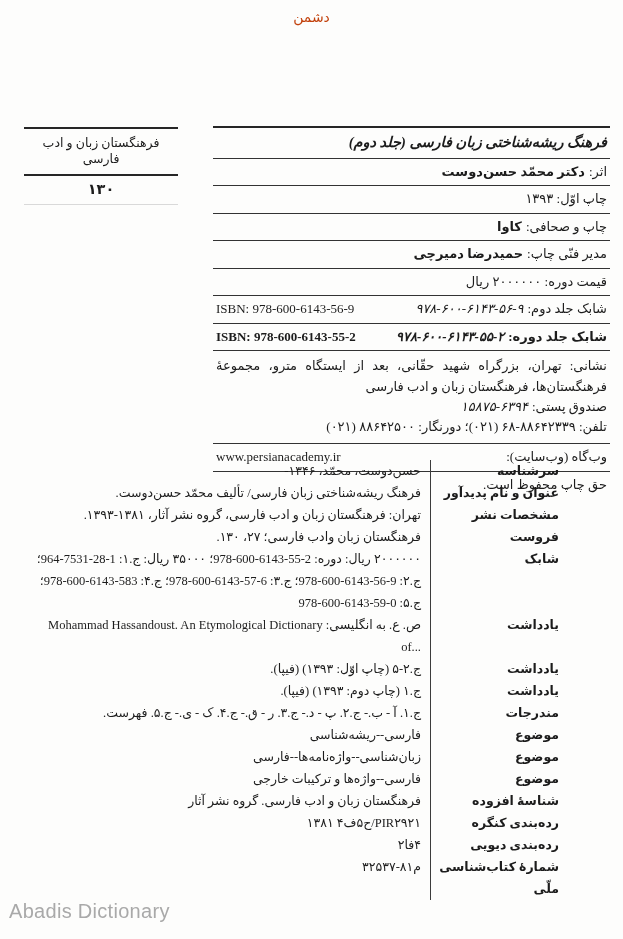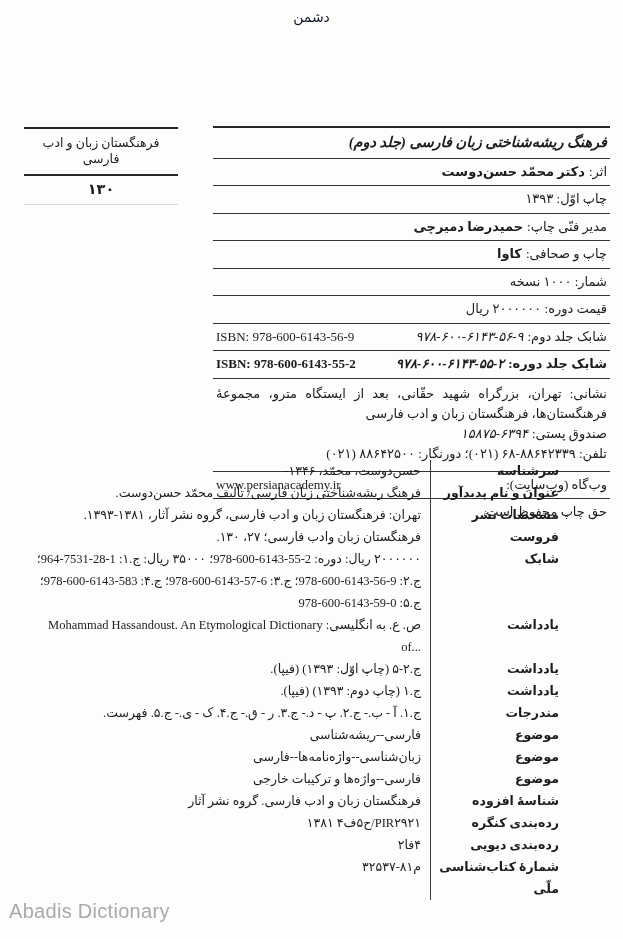--- a/index.html
+++ b/index.html
@@ -4,21 +4,21 @@
 <style>
   * { margin:0; padding:0; box-sizing:border-box; }
   body { background:#e8e8e8; font-family:"Liberation Serif","DejaVu Sans",serif; color:#1c1c1c; }
   #page {
     width:623px; height:939px; position:relative; margin:0 auto;
     background:#fdfdfc; overflow:hidden;
   }
   
   .running-head {
     position:absolute; top:9px; left:0; right:0; text-align:center;
-    color:#0f172a; font-size:14px; direction:rtl;
+    color:#c2410c; font-size:14px; direction:rtl;
   }
   
   #series-box {
     position:absolute; left:24px; top:127px; width:154px;
     direction:rtl; text-align:center;
   }
   .sb-org {
     border-top:2px solid #262626; border-bottom:2px solid #262626;
     padding:6px 2px 7px; font-size:12.5px;
   }
@@ -77,26 +77,25 @@
     <div class="sb-num">۱۳۰</div>
   </div>
 
   <div id="colophon">
     <div class="c-row c-title">فرهنگ ریشه‌شناختی زبان فارسی (جلد دوم)</div>
     <div class="c-row">
       <span class="lblspan">اثر:</span><span class="bold">دکتر محمّد حسن‌دوست</span>
     </div>
     <div class="c-row">چاپ اوّل: ۱۳۹۳</div>
     <div class="c-row">
+      <span class="lblspan">چاپ و صحافی:</span><span class="bold">کاوا</span>
+    </div>
+    <div class="c-row">
       <span class="lblspan">مدیر فنّی چاپ:</span><span class="bold">حمیدرضا دمیرچی</span>
     </div>
-    <div class="c-row">
-      <span class="lblspan">چاپ و صحافی:</span><span class="bold">کاوا</span>
-    </div>
-    <div class="c-row">شمار: ۱۰۰۰ نسخه</div>
     <div class="c-row">قیمت دوره: ۲۰۰۰۰۰۰ ریال</div>
     <div class="c-row c-flex">
       <span>
         <span class="lblspan">شابک جلد دوم:</span><span class="num-ltr">۹۷۸-۶۰۰-۶۱۴۳-۵۶-۹</span>
       </span>
       <span class="latin">ISBN: 978-600-6143-56-9</span>
     </div>
     <div class="c-row c-flex bold">
       <span>
         <span class="lblspan">شابک جلد دوره:</span><span class="num-ltr">۹۷۸-۶۰۰-۶۱۴۳-۵۵-۲</span>

